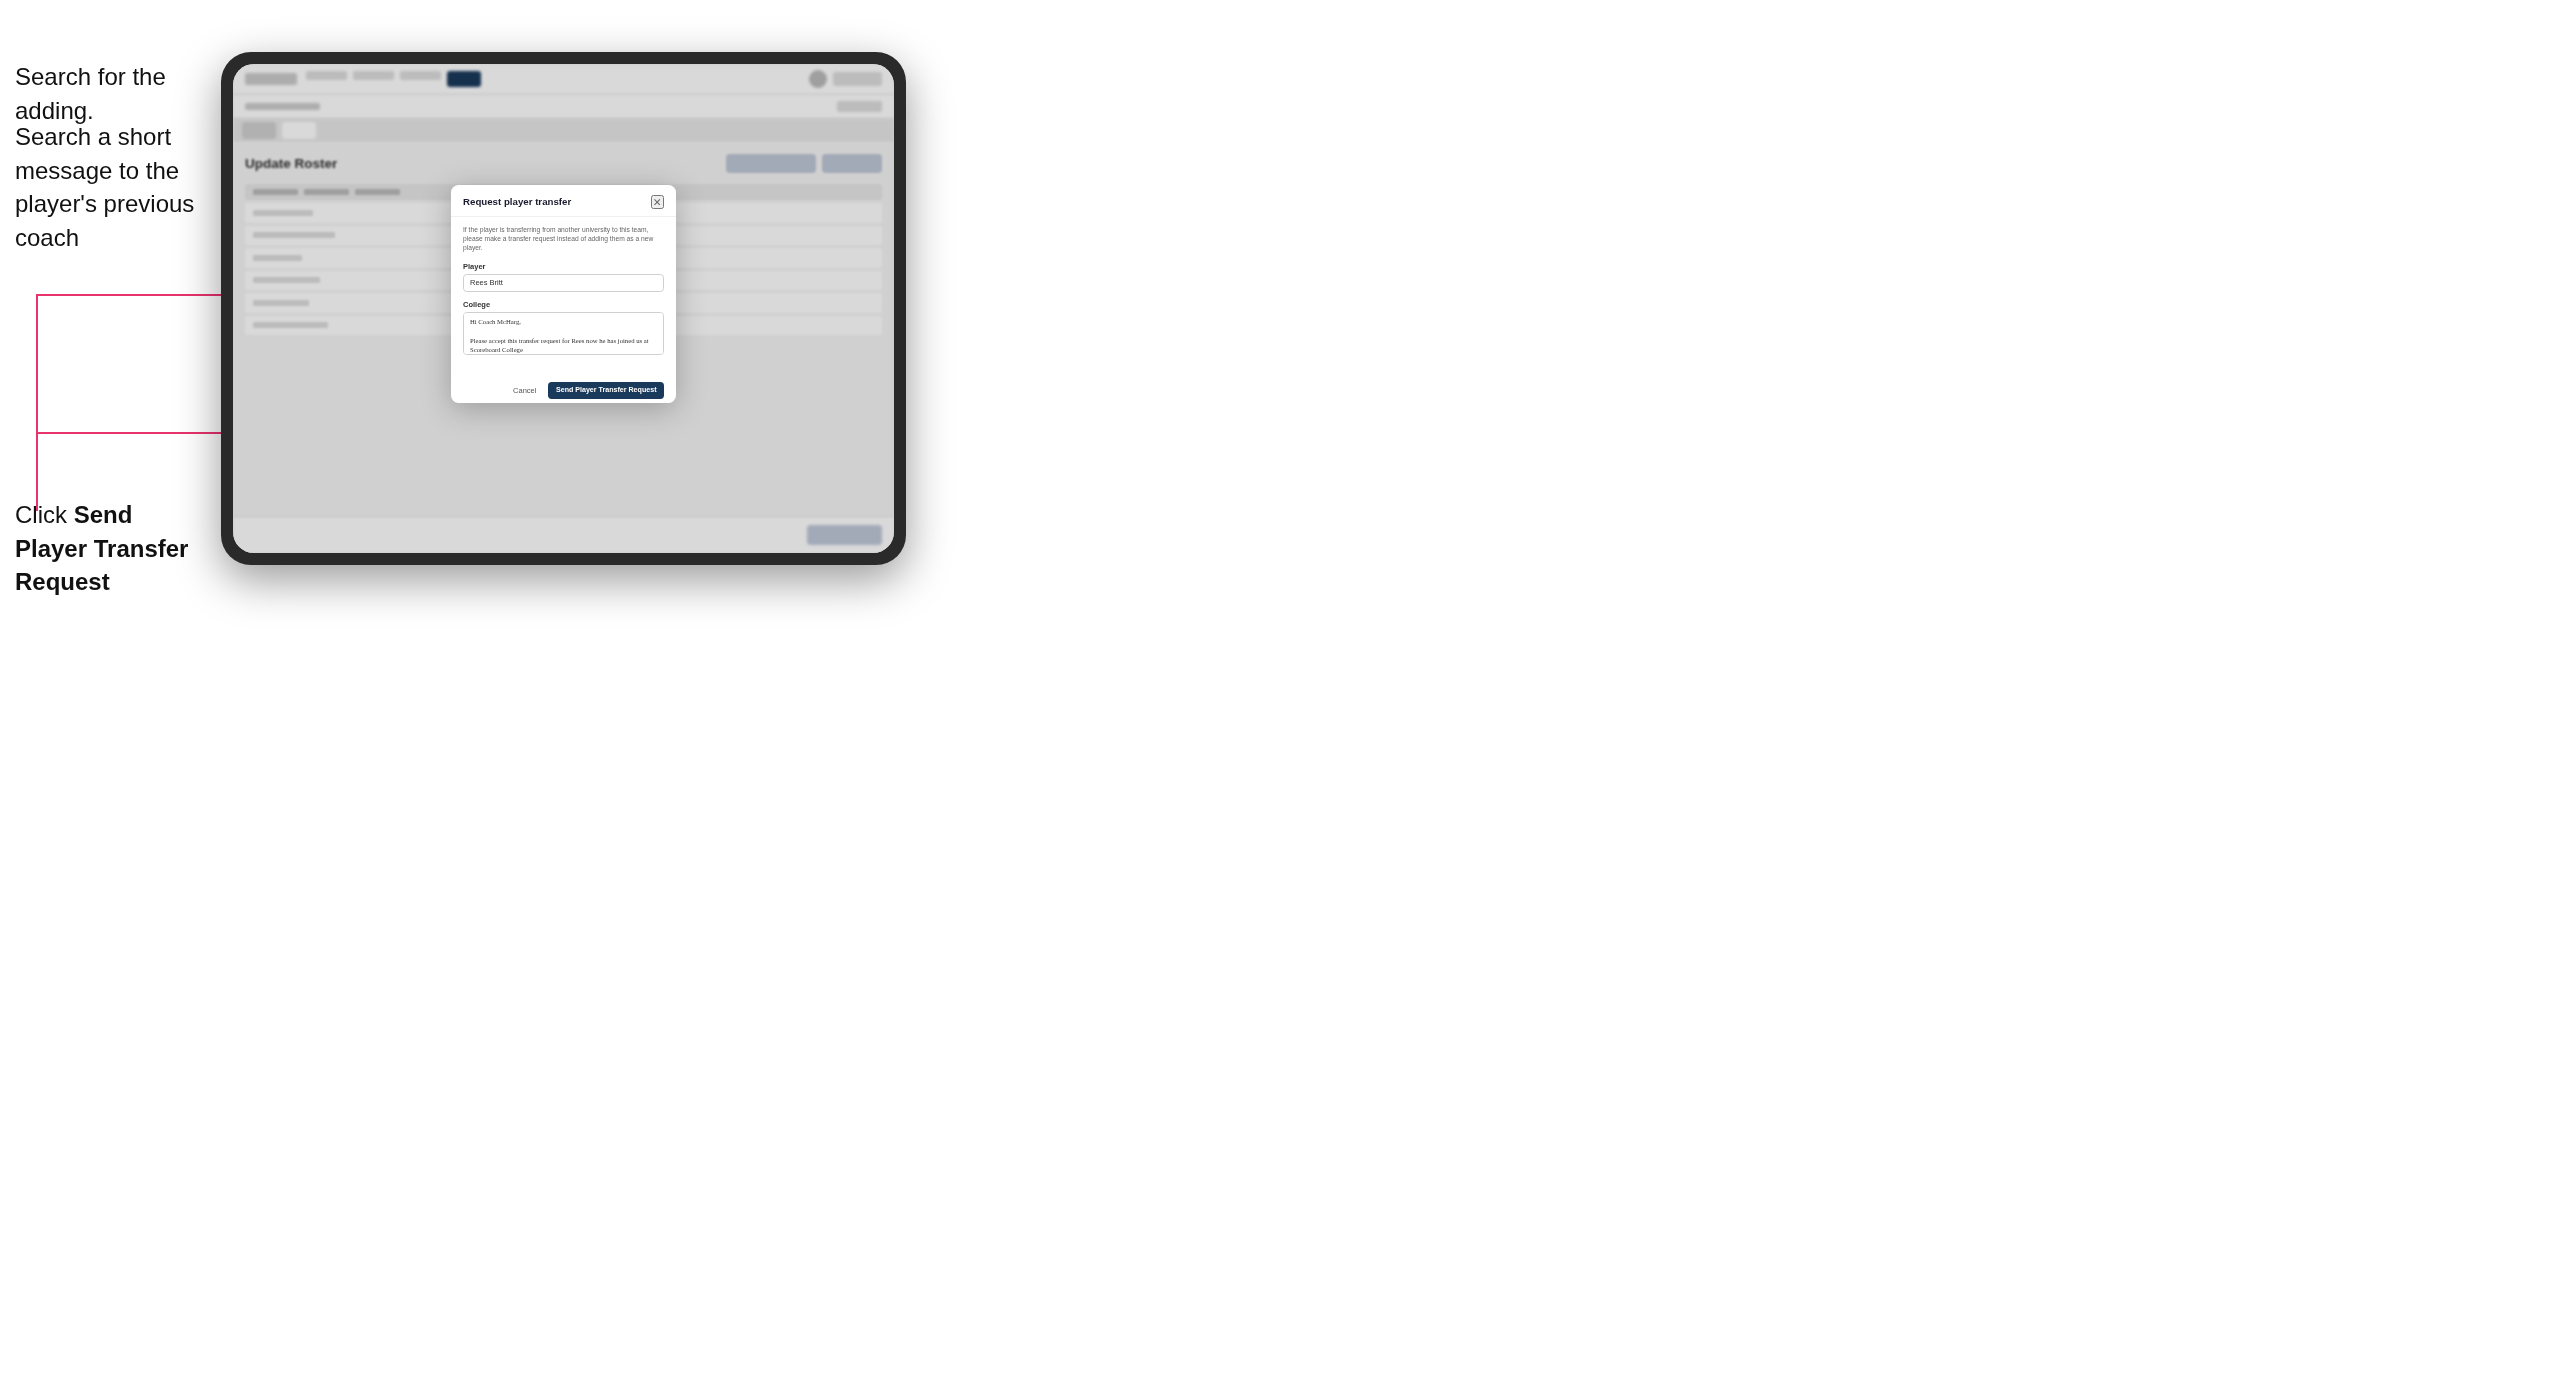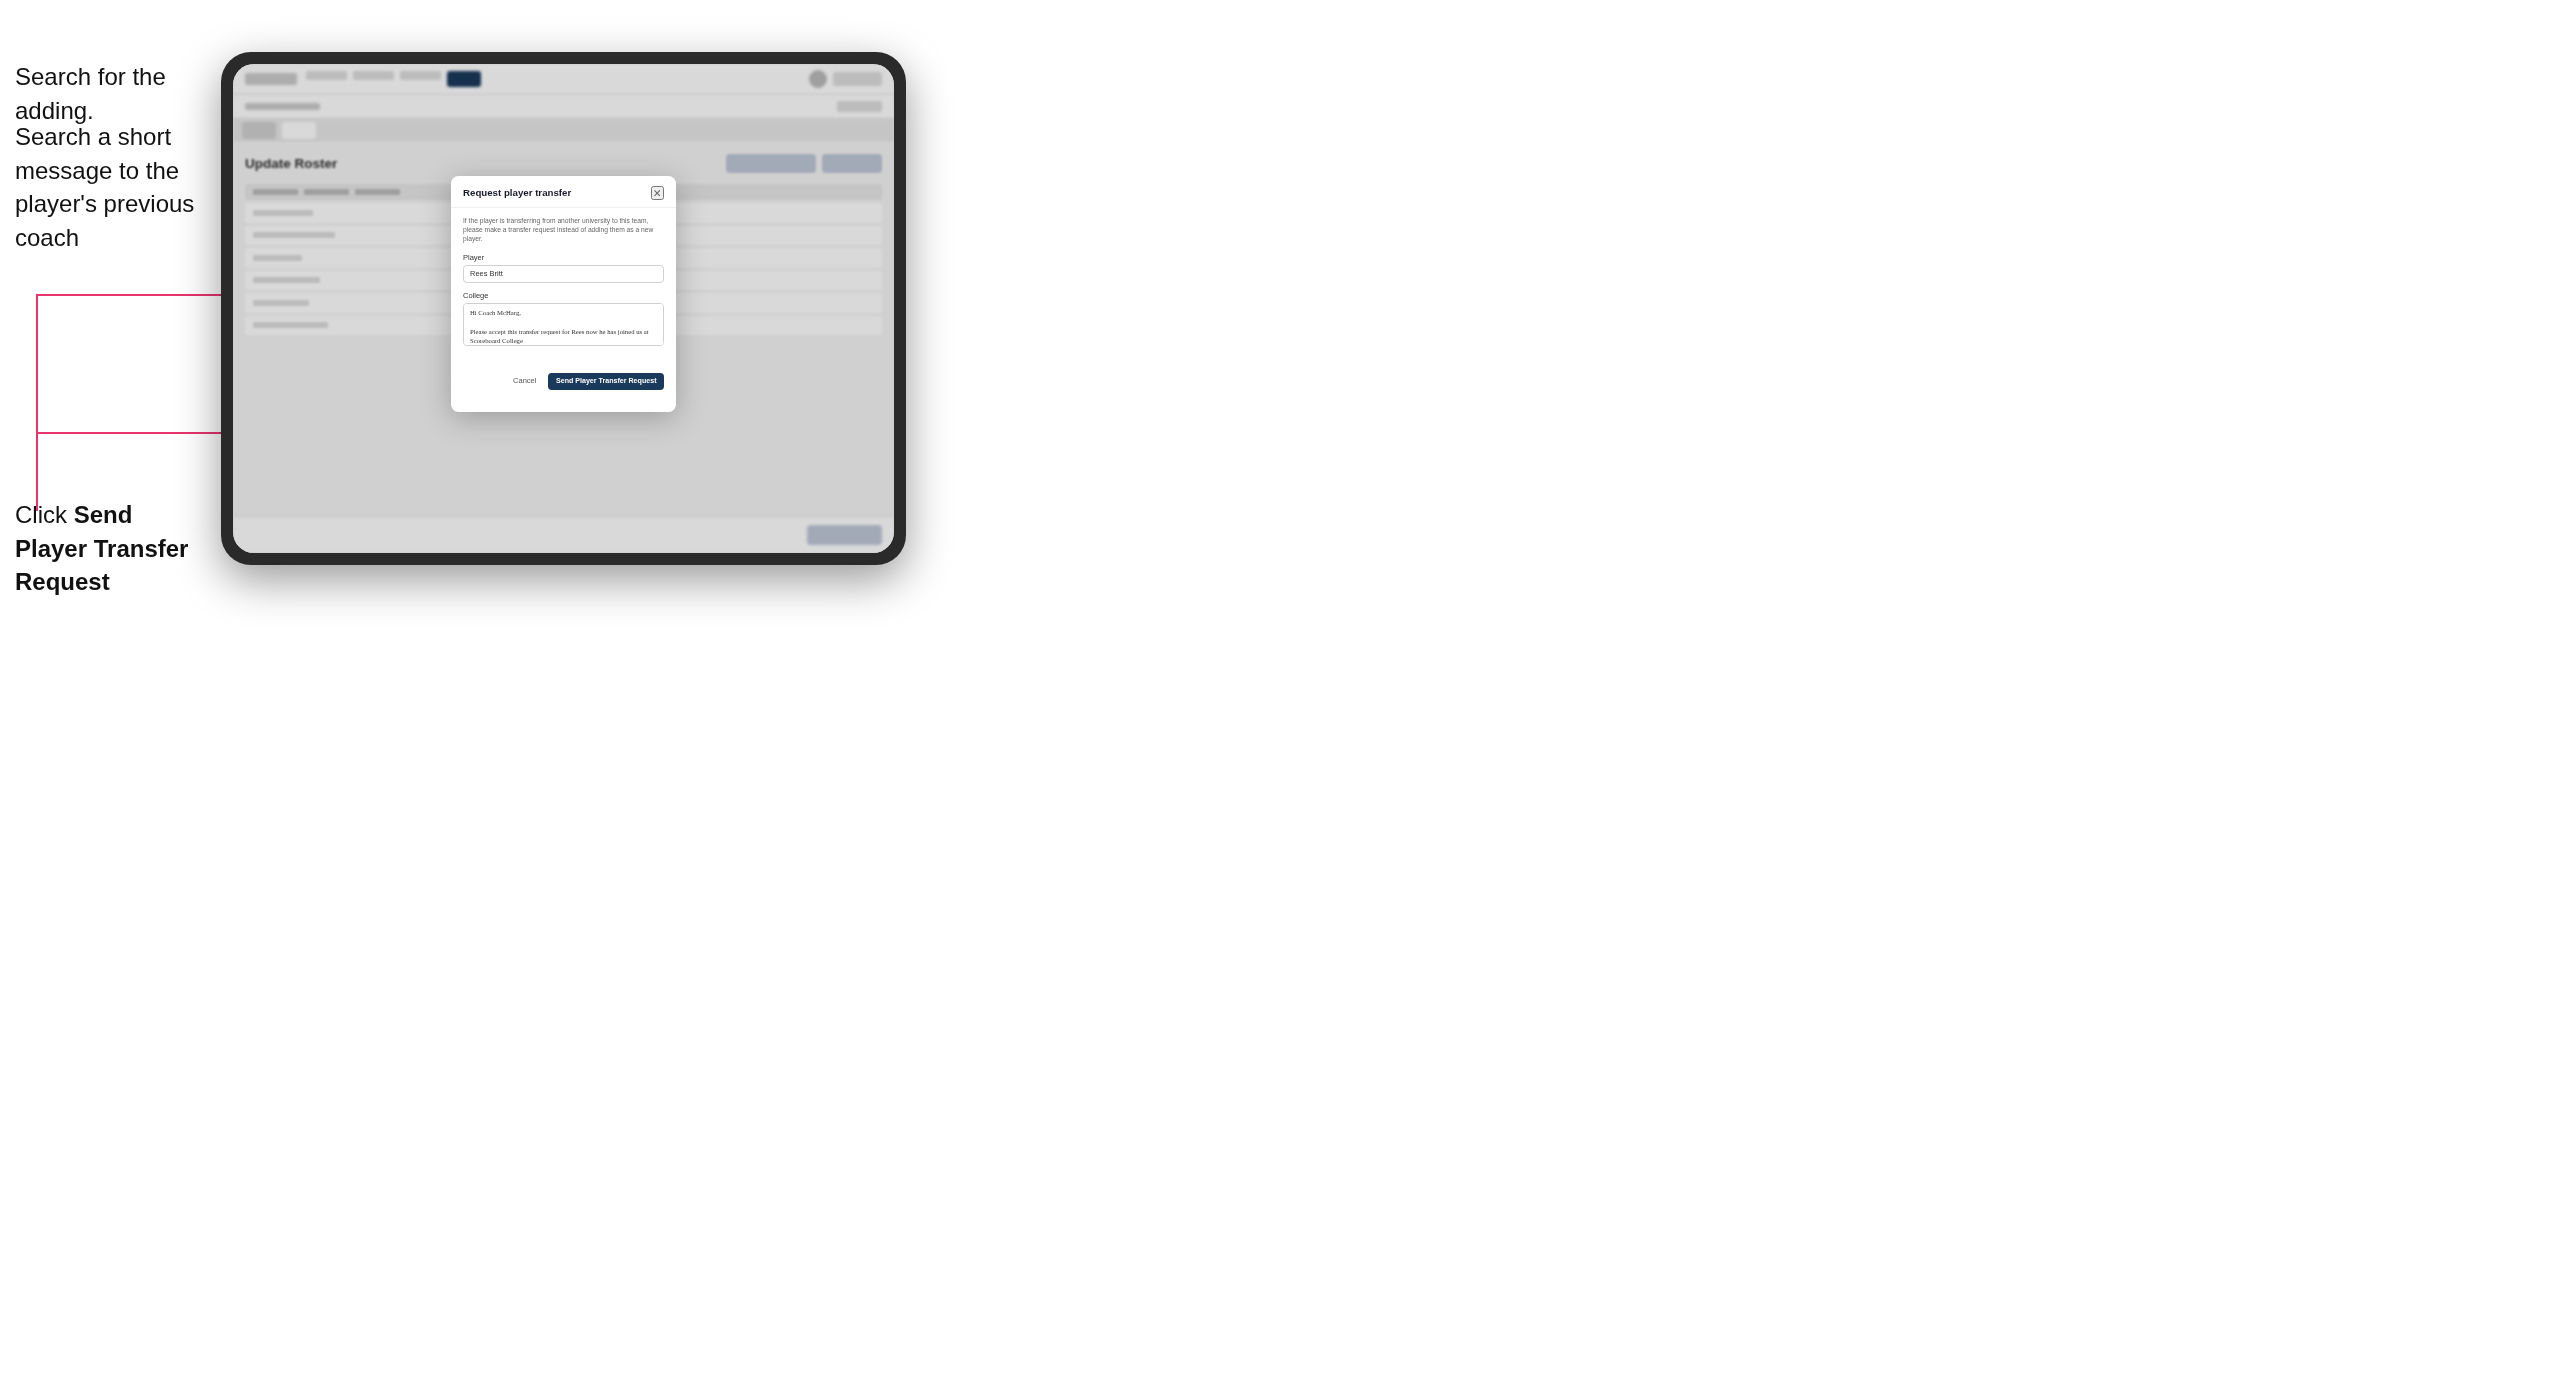--- a/index.html
+++ b/index.html
@@ -371,21 +371,21 @@
       font-size: 6.7px;
       color: #666;
       line-height: 1.4;
       margin-bottom: 9px;
     }
     .modal-field {
       margin-bottom: 7.5px;
     }
     .modal-label {
       font-size: 7.5px;
-      font-weight: 400;
+      font-weight: 700;
       color: #333;
       margin-bottom: 3px;
       display: block;
     }
     .modal-input {
       width: 100%;
       border: 0.7px solid #d0d0d0;
       border-radius: 3.7px;
       padding: 3.7px 6px;
       font-size: 7.5px;
@@ -403,23 +403,23 @@
       outline: none;
       background: #fff;
       resize: none;
       height: 43px;
       line-height: 1.4;
       font-family: Liberation Serif, serif;
     }
     .modal-footer {
       display: flex;
       justify-content: flex-end;
-      align-items: flex-start;
+      align-items: center;
       gap: 6px;
-      padding: 6px 12px 22px;
+      padding: 6px 12px 4px;
     }
     .btn-cancel {
       background: none;
       border: none;
       font-size: 7.5px;
       color: #555;
       cursor: pointer;
       padding: 3px 6px;
     }
     .btn-send {

